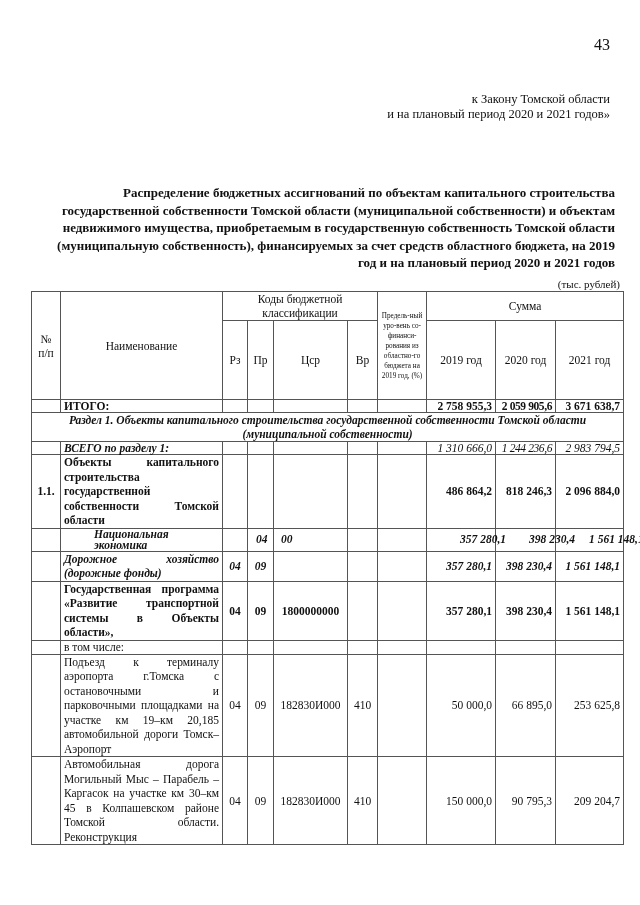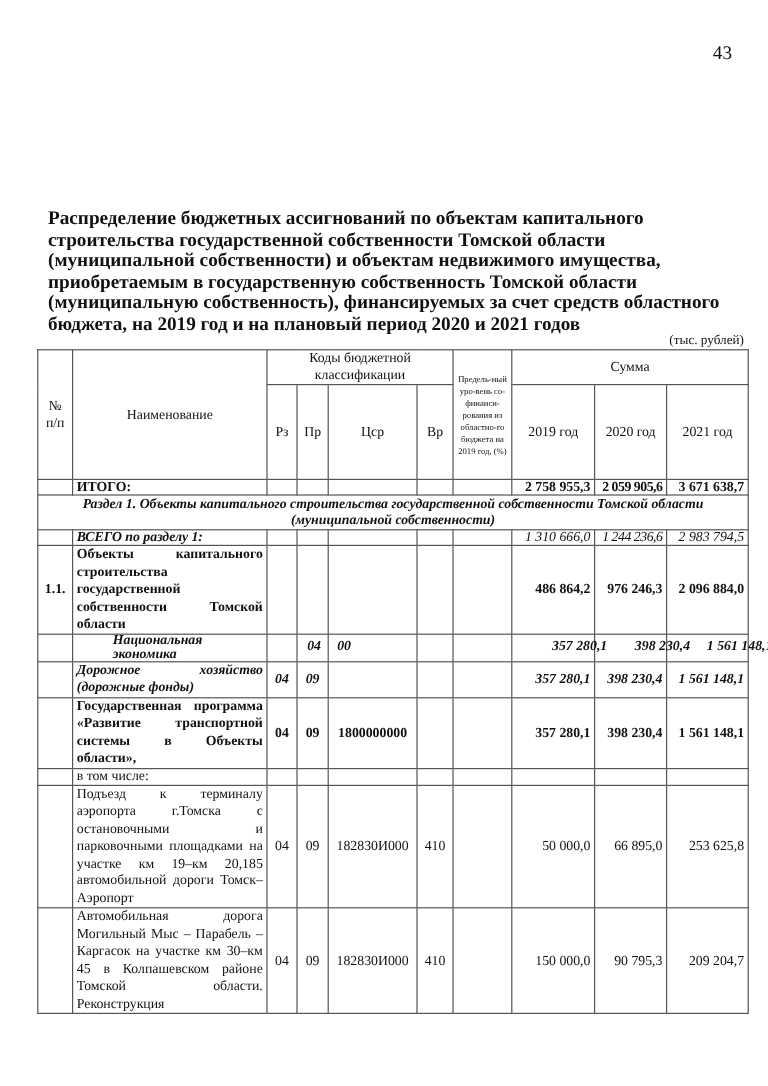--- a/index.html
+++ b/index.html
@@ -1,21 +1,21 @@
 <!DOCTYPE html>
 <html><head>
 <meta charset="utf-8">
 <style>
   html, body { margin: 0; padding: 0; background: #ffffff; }
   body { width: 640px; height: 905px; position: relative; overflow: hidden;
          font-family: "Liberation Serif", "DejaVu Serif", serif; color: #111; }
   .page-number { position: absolute; top: 36px; right: 30px; font-size: 16px; }
   .appendix { position: absolute; top: 92px; right: 30px; text-align: right; font-size: 12.5px; line-height: 15px; }
-  .title { position: absolute; top: 174px; left: 40px; width: 575px; text-align: left;
-           font-weight: bold; font-size: 16px; line-height: 17.5px; }
+  .title { position: absolute; top: 184px; left: 40px; width: 575px; text-align: right;
+           font-weight: bold; font-size: 13px; line-height: 17.5px; }
   .units { position: absolute; top: 278px; right: 20px; font-size: 11px; }
   table.budget { position: absolute; top: 291px; left: 31px; width: 592px; border-collapse: collapse;
                  table-layout: fixed; font-size: 11.5px; }
   table.budget td, table.budget th { border: 1px solid #555; padding: 0 3px; vertical-align: middle; font-weight: normal; }
   th { text-align: center; font-size: 11.5px; line-height: 14px; }
   th.tiny { font-size: 7.2px; line-height: 10px; padding: 1px 1px; }
   td.num { text-align: right; white-space: nowrap; }
   td.c { text-align: center; }
   td.name { text-align: justify; line-height: 14.5px; }
   .b { font-weight: bold !important; }
@@ -32,20 +32,22 @@
   tr.h-p1 td { height: 96px; }
   tr.h-p2 td { height: 80px; }
   .n-tight { letter-spacing: -0.4px; }
 </style>
 </head>
 <body>
 
 <div class="page-number">43</div>
 
 <div class="appendix">
+  <div>к Закону Томской области</div>
+  <div>и на плановый период 2020 и 2021 годов»</div>
 </div>
 
 <div class="title">Распределение бюджетных ассигнований по объектам капитального строительства государственной собственности Томской области (муниципальной собственности) и объектам недвижимого имущества, приобретаемым в государственную собственность Томской области (муниципальную собственность), финансируемых за счет средств областного бюджета, на 2019 год и на плановый период 2020 и 2021 годов</div>
 
 <div class="units">(тыс. рублей)</div>
 
 <table class="budget">
   <colgroup>
     <col style="width:29px">
     <col style="width:162px">
@@ -106,21 +108,21 @@
     </tr>
     <tr class="h-11">
       <td class="c b">1.1.</td>
       <td class="name b">Объекты капитального строительства государственной собственности Томской области</td>
       <td class="c"></td>
       <td class="c"></td>
       <td class="c"></td>
       <td class="c"></td>
       <td></td>
       <td class="num b">486 864,2</td>
-      <td class="num b">976 246,3</td>
+      <td class="num b">818 246,3</td>
       <td class="num b">2 096 884,0</td>
     </tr>
     <tr class="h-nat">
       <td></td>
       <td class="bi">Национальная экономика</td>
       <td class="c bi">04</td>
       <td class="c bi">00</td>
       <td class="c"></td>
       <td class="c"></td>
       <td></td>

